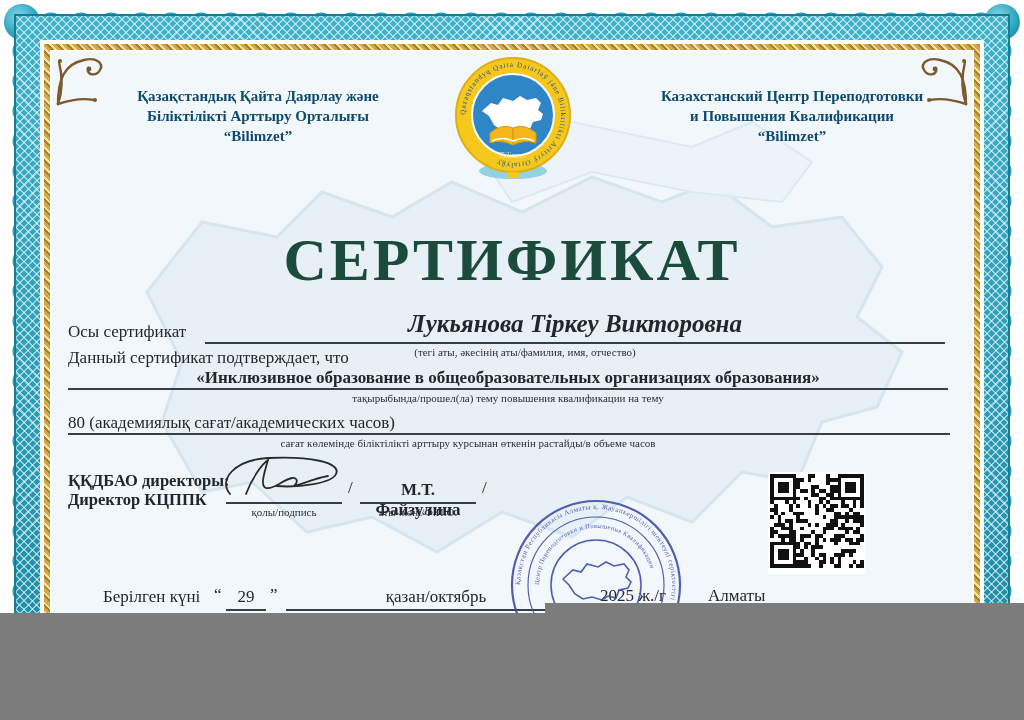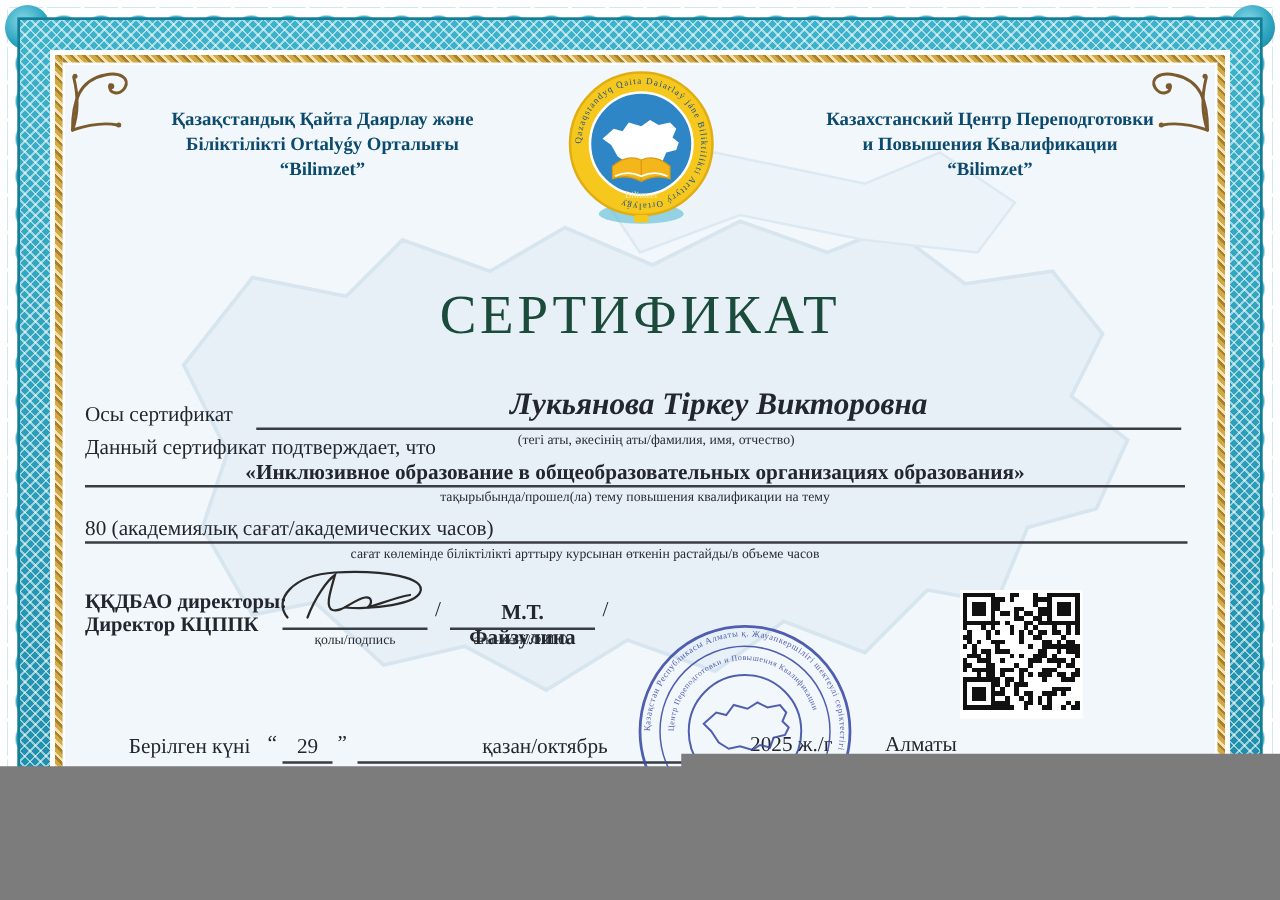--- a/index.html
+++ b/index.html
@@ -28,21 +28,21 @@
       repeating-linear-gradient(-45deg,rgba(255,255,255,.55) 0 1.5px,rgba(255,255,255,0) 1.5px 6px),
       linear-gradient(#3db2cb,#1a8aa6);}
   .band-hole{position:absolute;inset:40px;background:#fdfefe;z-index:3;}
   .goldline{position:absolute;inset:44px;z-index:4;border:6px solid #c9a23c;
     border-image:repeating-linear-gradient(45deg,#a9812a 0 2px,#f3e2ae 2px 4px,#d2a944 4px 7px) 6;}
   .content{position:absolute;inset:52px;background:#f2f7fb;z-index:5;overflow:hidden;}
   .flourish{position:absolute;z-index:7;width:52px;height:52px;}
   
   .abs{position:absolute;z-index:8;}
   .org{width:340px;text-align:center;font-weight:700;font-size:15px;line-height:20px;color:#0c4a6e;}
-  .cert-title{left:0;right:0;top:226px;text-align:center;font-size:44px;font-weight:400;
+  .cert-title{left:0;right:0;top:226px;text-align:center;font-size:60px;font-weight:700;
     letter-spacing:3px;color:#1b4c3b;}
   .body-text{font-size:17px;}
   .rule{position:absolute;z-index:8;height:1.5px;background:#3a3d44;}
   .caption{font-size:11px;text-align:center;color:#2a2d35;}
   .name-script{font-size:25px;font-style:italic;font-weight:600;text-align:center;}
   .center-line{text-align:center;font-weight:600;}
   .right-line{text-align:left;}
   
   .qr-box{position:absolute;z-index:8;background:#fff;padding:2px;}
   .stamp{position:absolute;z-index:9;opacity:.88;}
@@ -89,21 +89,21 @@
       <path d="M4 50 C9 36 8 20 5 8"></path>
       <path d="M4 50 C16 46 30 44 40 46"></path>
     </g>
     <circle cx="35" cy="15" r="2.4" fill="#7b5a2e"></circle>
     <circle cx="6" cy="7" r="2" fill="#7b5a2e"></circle>
     <circle cx="41" cy="46" r="2" fill="#7b5a2e"></circle>
   </svg>
 
   <div class="abs org" style="left:88px;top:86px">
     <div>Қазақстандық Қайта Даярлау және</div>
-    <div>Біліктілікті Ortalyǵy Орталығы</div>
+    <div>Біліктілікті Арттыру Орталығы</div>
     <div>“Bilimzet”</div>
   </div>
   <div class="abs org" style="left:622px;top:86px">
     <div>Казахстанский Центр Переподготовки</div>
     <div>и Повышения Квалификации</div>
     <div>“Bilimzet”</div>
   </div>
 
   <div class="abs" style="left:452px;top:55px">
     <svg width="122" height="126" viewBox="0 0 122 126">

